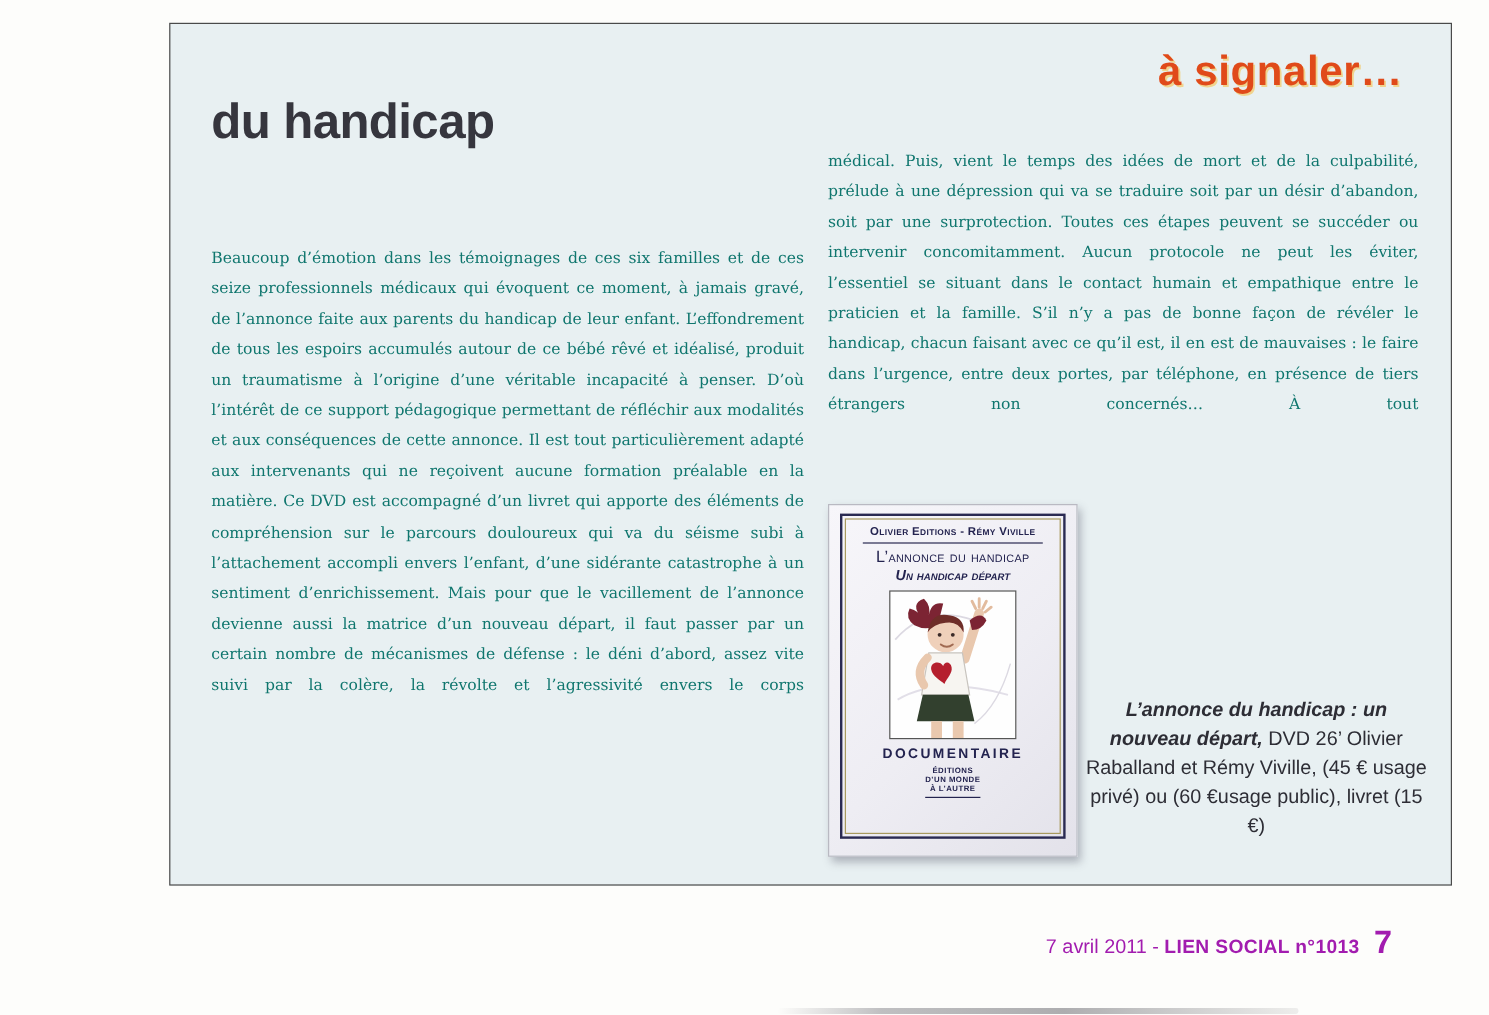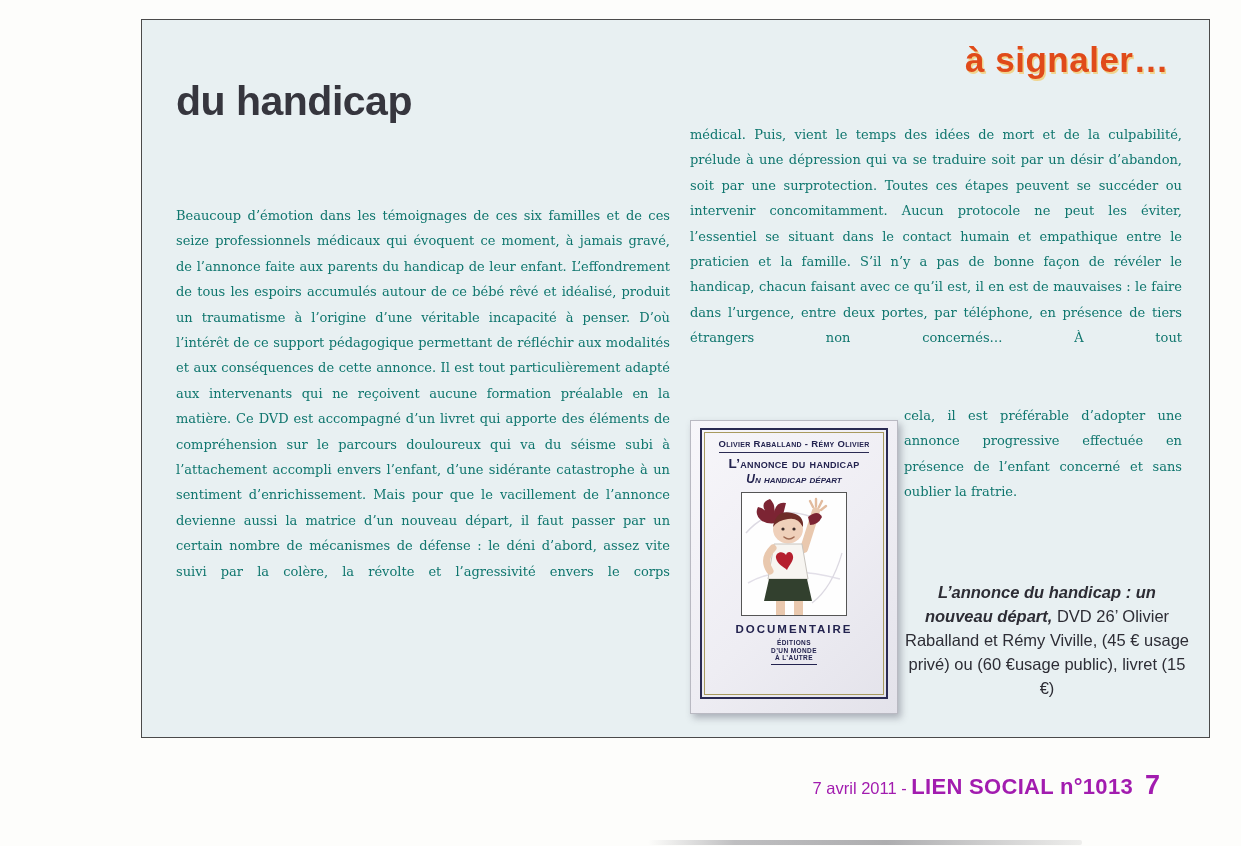--- a/index.html
+++ b/index.html
@@ -57,21 +57,21 @@
     height:100%;border:1px solid #a89a5e;box-sizing:border-box;
     display:flex;flex-direction:column;align-items:center;
     padding:5px 4px 4px 4px;color:#23234f;
   }
   .dvd-authors{
     font-variant:small-caps;font-weight:bold;font-size:9.5px;letter-spacing:0.3px;
     white-space:nowrap;
   }
   .dvd-rule{width:88%;height:1px;background:#2a2a52;margin:3px 0 3px 0;}
   .dvd-title{
-    font-variant:small-caps;font-weight:bold;font-size:13.5px;letter-spacing:0.3px;
+    font-variant:small-caps;font-weight:normal;font-size:13.5px;letter-spacing:0.3px;
     white-space:nowrap;
   }
   .dvd-subtitle{
     font-variant:small-caps;font-weight:bold;font-style:italic;font-size:12px;
     white-space:nowrap;margin-top:1px;
   }
   .dvd-art{
     margin-top:6px;width:106px;height:124px;background:#fefefe;
     border:1px solid #555;box-sizing:border-box;
   }
@@ -88,21 +88,21 @@
     position:absolute;left:762px;top:560px;width:286px;
     font-size:16.5px;line-height:24px;color:#2d2d35;text-align:center;
   }
   .caption .bi{font-weight:bold;font-style:italic;}
   
   .footer{
     position:absolute;top:770px;right:81px;
     display:flex;align-items:baseline;color:#a21caf;
   }
   .footer-date{font-size:16.5px;white-space:pre;}
-  .footer-journal{font-size:22px;font-weight:bold;letter-spacing:0.3px;text-align:right;}
+  .footer-journal{font-size:16px;font-weight:bold;letter-spacing:0.3px;text-align:right;}
   .footer-page{font-size:27px;font-weight:bold;margin-left:12px;}
   
   .scan-artifact{
     position:absolute;left:648px;top:840px;width:434px;height:5px;
     background:linear-gradient(90deg,rgba(150,150,150,0) 0%,rgba(140,140,145,0.55) 20%,rgba(120,120,125,0.6) 55%,rgba(150,150,150,0.15) 100%);
     border-radius:2px;
   }
 </style>
 </head>
 <body>
@@ -112,26 +112,25 @@
   <div class="section-label">à signaler…</div>
 
   <div class="article-title">
     <div>du handicap</div>
   </div>
 
   <div class="serif col-left">Beaucoup d’émotion dans les témoignages de ces six familles et de ces seize professionnels médicaux qui évoquent ce moment, à jamais gravé, de l’annonce faite aux parents du handicap de leur enfant. L’effondrement de tous les espoirs accumulés autour de ce bébé rêvé et idéalisé, produit un traumatisme à l’origine d’une véritable incapacité à penser. D’où l’intérêt de ce support pédagogique permettant de réfléchir aux modalités et aux conséquences de cette annonce. Il est tout particulièrement adapté aux intervenants qui ne reçoivent aucune formation préalable en la matière. Ce DVD est accompagné d’un livret qui apporte des éléments de compréhension sur le parcours douloureux qui va du séisme subi à l’attachement accompli envers l’enfant, d’une sidérante catastrophe à un sentiment d’enrichissement. Mais pour que le vacillement de l’annonce devienne aussi la matrice d’un nouveau départ, il faut passer par un certain nombre de mécanismes de défense : le déni d’abord, assez vite suivi par la colère, la révolte et l’agressivité envers le corps</div>
 
   <div class="serif col-right-top">médical. Puis, vient le temps des idées de mort et de la culpabilité, prélude à une dépression qui va se traduire soit par un désir d’abandon, soit par une surprotection. Toutes ces étapes peuvent se succéder ou intervenir concomitamment. Aucun protocole ne peut les éviter, l’essentiel se situant dans le contact humain et empathique entre le praticien et la famille. S’il n’y a pas de bonne façon de révéler le handicap, chacun faisant avec ce qu’il est, il en est de mauvaises : le faire dans l’urgence, entre deux portes, par téléphone, en présence de tiers étrangers non concernés… À tout</div>
 
-  <div class="serif col-right-wrap">cela, il est préférable d’adopter une annonce progressive effectuée en présence de l’enfant concerné et sans oublier la fratrie.</div>
 
   <div class="dvd">
     <div class="dvd-frame">
       <div class="dvd-frame-inner">
-        <div class="dvd-authors">Olivier Raballand - Rémy Olivier</div>
+        <div class="dvd-authors">Olivier Editions - Rémy Viville</div>
         <div class="dvd-rule"></div>
         <div class="dvd-title">L’annonce du handicap</div>
         <div class="dvd-subtitle">Un handicap départ</div>
         <div class="dvd-art">
           <svg width="104" height="122" viewBox="0 0 104 122" xmlns="http://www.w3.org/2000/svg">
 
             <path d="M4 40 Q 30 10 70 24" stroke="#dcd9e2" stroke-width="1.5" fill="none"></path>
             <path d="M6 90 Q 40 70 98 86" stroke="#e2dfe8" stroke-width="1.5" fill="none"></path>
             <path d="M70 110 Q 90 95 100 60" stroke="#dcd9e2" stroke-width="1.2" fill="none"></path>
 

